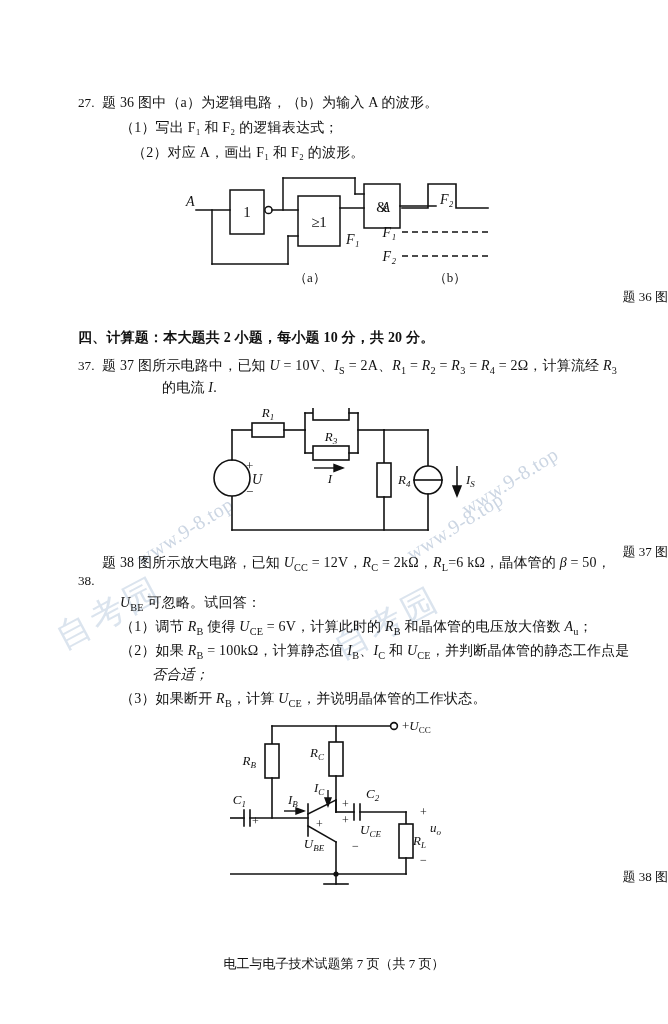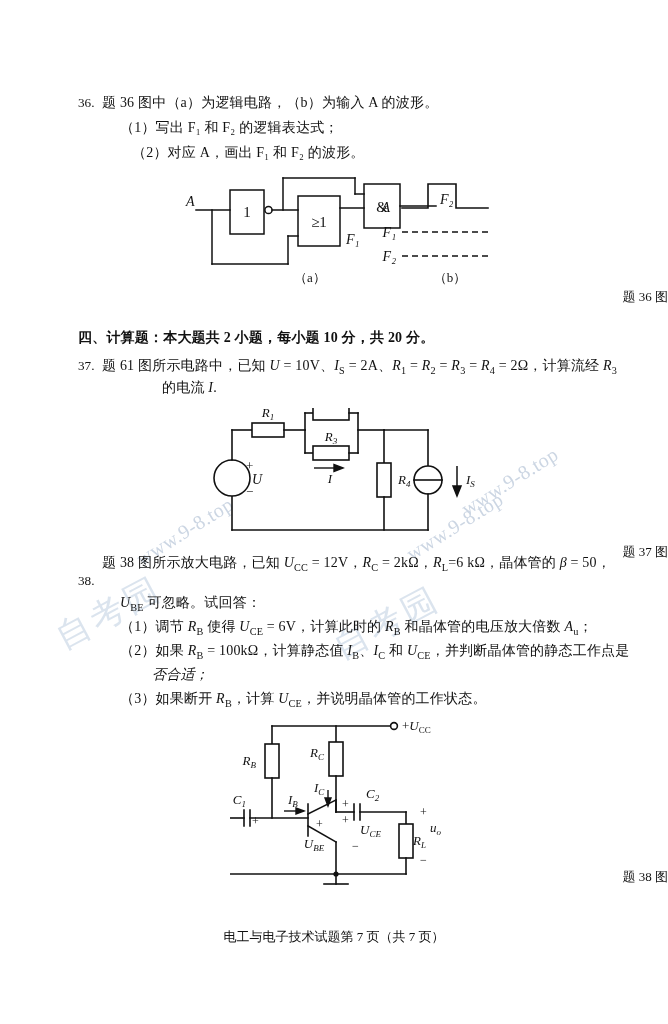--- a/index.html
+++ b/index.html
@@ -64,36 +64,37 @@
   }
   
   .figure{position:absolute;z-index:2;}
   .footer{
     position:absolute;
     width:100%;
     left:0;
     text-align:center;
     font-size:13px;
     z-index:2;
+    margin-top:27px;
   }
 </style>
 </head>
 <body>
 
 <div class="page">
 
   <div class="wm url" style="left:130px;top:520px;">www.9-8.top</div>
   <div class="wm url" style="left:400px;top:515px;">www.9-8.top</div>
   <div class="wm url" style="left:455px;top:470px;">www.9-8.top</div>
   <div class="wm cjk" style="left:52px;top:590px;">自考园</div>
   <div class="wm cjk" style="left:330px;top:600px;">自考园</div>
 
   <div class="content">
 
-    <div class="num" style="left:78px;top:92px;">36.</div>
+    <div class="num" style="left:78px;top:92px;">27.</div>
     <div class="q" style="left:102px;top:92px;">题 36 图中（a）为逻辑电路，（b）为输入 A 的波形。</div>
     <div class="q" style="left:120px;top:117px;font-family:Liberation Serif, serif;">（1）写出 F₁ 和 F₂ 的逻辑表达式；</div>
     <div class="q" style="left:120px;top:142px;margin-left:12px;">（2）对应 A，画出 F₁ 和 F₂ 的波形。</div>
 
     <div class="figure" style="left:150px;top:160px;">
       <svg width="430" height="130" viewBox="0 0 430 130">
         <g stroke="#111" stroke-width="1.5" fill="none" stroke-linecap="square">
 
           <line x1="46" y1="50" x2="80" y2="50"></line>
 
@@ -145,21 +146,21 @@
         <text x="300" y="122" font-family="Liberation Serif, serif" font-size="13" text-anchor="middle" fill="#111">（b）</text>
       </svg>
     </div>
 
     <div class="caption" style="top:288px;">题 36 图</div>
 
     <div class="q bold" style="left:78px;top:327px;">四、计算题：本大题共 2 小题，每小题 10 分，共 20 分。</div>
 
     <div class="num" style="left:78px;top:355px;">37.</div>
     <div class="q" style="left:102px;top:355px;">
-      <span>题 61 图所示电路中，已知 </span><span class="ital">U</span> = 10V、<span class="ital">I</span><sub>S</sub> = 2A、<span class="ital">R</span><sub>1</sub> = <span class="ital">R</span><sub>2</sub> = <span class="ital">R</span><sub>3</sub> = <span class="ital">R</span><sub>4</sub> = 2Ω，计算流经 <span class="ital">R</span><sub>3</sub>
+      <span>题 37 图所示电路中，已知 </span><span class="ital">U</span> = 10V、<span class="ital">I</span><sub>S</sub> = 2A、<span class="ital">R</span><sub>1</sub> = <span class="ital">R</span><sub>2</sub> = <span class="ital">R</span><sub>3</sub> = <span class="ital">R</span><sub>4</sub> = 2Ω，计算流经 <span class="ital">R</span><sub>3</sub>
     </div>
     <div class="q" style="left:120px;top:377px;margin-left:42px;">
       的电流 <span class="ital">I</span>.
     </div>
 
     <div class="figure" style="left:180px;top:408px;">
       <svg width="300" height="140" viewBox="0 0 300 140">
         <g stroke="#111" stroke-width="1.6" fill="none" stroke-linecap="square">
 
           <line x1="52" y1="22" x2="52" y2="52"></line>

